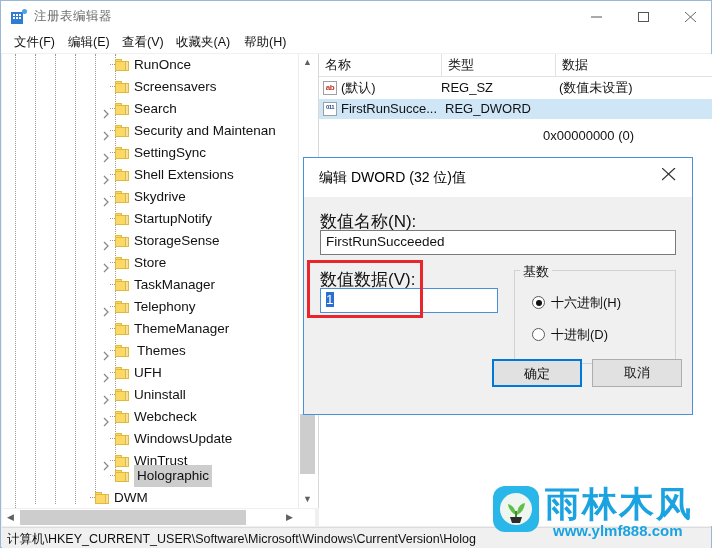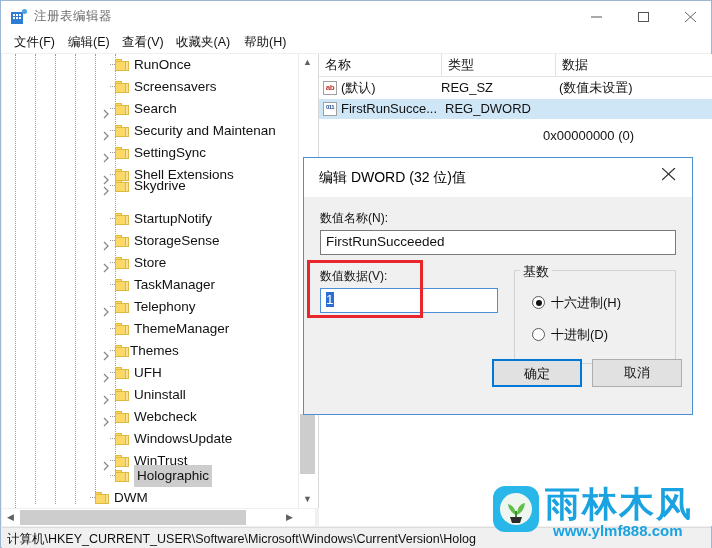--- a/index.html
+++ b/index.html
@@ -77,21 +77,21 @@
      border-top:1px solid #dcdcdc;box-sizing:border-box;}
   .statustext{position:absolute;left:5px;top:3px;font-size:12.5px;color:#111;white-space:nowrap;}
 
   
   .dialog{position:absolute;left:302px;top:156px;width:390px;height:258px;background:#f0f0f0;
      border:1px solid #4a90d9;box-sizing:border-box;}
   .dlg-title{position:absolute;left:0;top:0;width:388px;height:39px;background:#fff;}
   .dlg-title-text{position:absolute;left:15px;top:11px;font-size:14px;color:#000;white-space:nowrap;}
   .dlg-close{position:absolute;right:0;top:0;width:45px;height:30px;cursor:default;}
   .dlg-close svg{position:absolute;left:15px;top:10px;}
-  .lbl{position:absolute;font-size:12px;color:#111;white-space:nowrap;}
+  .lbl{position:absolute;font-size:17px;color:#111;white-space:nowrap;}
   .tbox{position:absolute;background:#fff;border:1px solid #7a7a7a;box-sizing:border-box;
      font-size:13.5px;color:#111;padding:2px 5px;line-height:18px;overflow:hidden;}
   .selhl{background:#2b6fd4;color:#fff;}
   .grp{position:absolute;border:1px solid #d2d2d2;box-sizing:border-box;}
   .grp-cap{position:absolute;background:#f0f0f0;font-size:13px;color:#111;padding:0 3px;white-space:nowrap;}
   .radio{position:absolute;font-size:13px;color:#111;white-space:nowrap;cursor:default;}
   .radio .dot{position:absolute;left:0;top:2px;width:13px;height:13px;border:1px solid #5a5a5a;
      border-radius:50%;background:#fff;box-sizing:border-box;}
   .radio .dot.on:after{content:"";position:absolute;left:2.5px;top:2.5px;width:6px;height:6px;
      background:#111;border-radius:50%;}
@@ -224,21 +224,21 @@
               <path d="M2 1 L6 5 L2 9" fill="none" stroke="#8a8a8a" stroke-width="1.3"></path>
             </svg></span>
           <span class="dots" style="left: 108px;"></span>
           <span class="folder" style="left: 113px;">
             <i class="fo-t"></i>
             <i class="fo-b"></i>
             <i class="fo-s"></i>
           </span>
           <span class="tlabel" style="left: 132px;">Shell Extensions</span>
         </div>
-        <div class="trow" style="top: 121px; width: 318px;">
+        <div class="trow" style="top: 132px; width: 318px;">
           <span class="chev" style="left: 100px;"><svg width="9" height="10" viewBox="0 0 9 10">
               <path d="M2 1 L6 5 L2 9" fill="none" stroke="#8a8a8a" stroke-width="1.3"></path>
             </svg></span>
           <span class="dots" style="left: 108px;"></span>
           <span class="folder" style="left: 113px;">
             <i class="fo-t"></i>
             <i class="fo-b"></i>
             <i class="fo-s"></i>
           </span>
           <span class="tlabel" style="left: 132px;">Skydrive</span>
@@ -309,21 +309,21 @@
         <div class="trow" style="top: 286px; width: 297px;">
           <span class="chev" style="left: 100px;"><svg width="9" height="10" viewBox="0 0 9 10">
               <path d="M2 1 L6 5 L2 9" fill="none" stroke="#8a8a8a" stroke-width="1.3"></path>
             </svg></span>
           <span class="dots" style="left: 108px;"></span>
           <span class="folder" style="left: 113px;">
             <i class="fo-t"></i>
             <i class="fo-b"></i>
             <i class="fo-s"></i>
           </span>
-          <span class="tlabel" style="left: 128px;">Themes</span>
+          <span class="tlabel" style="left: 135px;">Themes</span>
         </div>
         <div class="trow" style="top: 308px; width: 297px;">
           <span class="chev" style="left: 100px;"><svg width="9" height="10" viewBox="0 0 9 10">
               <path d="M2 1 L6 5 L2 9" fill="none" stroke="#8a8a8a" stroke-width="1.3"></path>
             </svg></span>
           <span class="dots" style="left: 108px;"></span>
           <span class="folder" style="left: 113px;">
             <i class="fo-t"></i>
             <i class="fo-b"></i>
             <i class="fo-s"></i>

